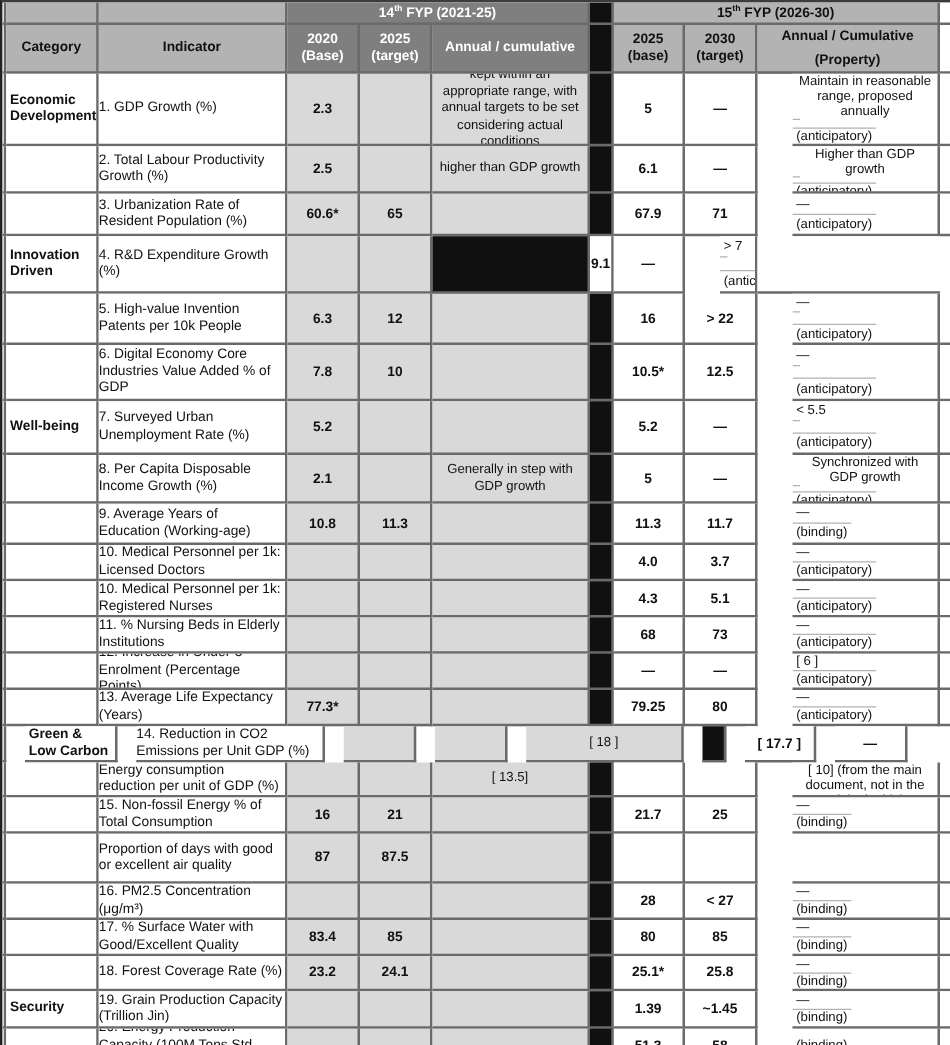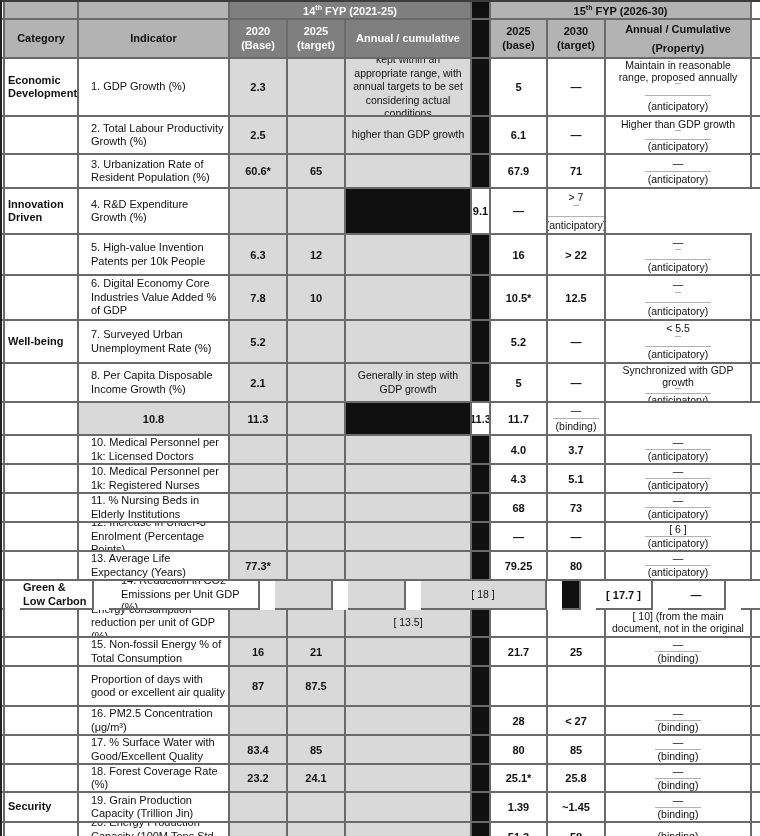--- a/index.html
+++ b/index.html
@@ -16,25 +16,25 @@
   .hdrL{background:var(--hdrL);font-weight:bold;}
   .hdrD{background:var(--hdrD);color:#fff;font-weight:bold;}
   .band{background:var(--band);}
   .g{background:var(--gray);}
   .banner{font-size:11px;}
   .banner sup{font-size:7px;}
   .colhead{font-size:11px;white-space:pre-line;line-height:1.25;}
   .prophead{flex-direction:column;justify-content:space-between;padding:3px 2px;font-size:11px;line-height:1.1;}
   .cat{justify-content:flex-start;text-align:left;font-weight:bold;font-size:11px;
        padding:2px 3px;line-height:1.2;background:#fff;}
-  .ind{justify-content:flex-start;text-align:left;font-size:11px;padding:2px 2px 2px 12px;line-height:1.22;background:#fff;}
+  .ind{justify-content:flex-start;text-align:left;font-size:11px;padding:2px 2px 2px 0;line-height:1.22;background:#fff;}
   .val{font-size:11px;font-weight:bold;}
   .w{background:#fff;}
   .annual{font-size:10.5px;line-height:1.3;padding:1px 2px;}
-  .prop{flex-direction:column;align-items:center;justify-content:stretch;padding:0;background:#fff;}
+  .prop{flex-direction:column;align-items:flex-start;justify-content:stretch;padding:0;background:#fff;margin-left:28px;}
   .sub{flex:1;display:flex;align-items:center;justify-content:center;font-size:10.5px;line-height:1.15;padding:0 3px;}
   .sub.spacer{flex:0.6;min-height:5px;}
   .sub + .sub{border-top:1px solid var(--thin);}
   .sliver{background:#fff;}
 </style>
 </head>
 <body>
 
 <div id="frame">
 
@@ -204,20 +204,21 @@
         <div class="c prop">
           <div class="sub">Synchronized with GDP growth</div>
           <div class="sub spacer"></div>
           <div class="sub">(anticipatory)</div>
         </div>
         <div class="c sliver"></div>
       </div>
       <div class="row" style="height: 33px;">
         <div class="c sliver"></div>
         <div class="c cat"></div>
+        <div class="c ind">9. Average Years of Education (Working-age)</div>
         <div class="c val g">10.8</div>
         <div class="c val g">11.3</div>
         <div class="c annual g"></div>
         <div class="c band"></div>
         <div class="c val w">11.3</div>
         <div class="c val w">11.7</div>
         <div class="c prop">
           <div class="sub">—</div>
           <div class="sub">(binding)</div>
         </div>

